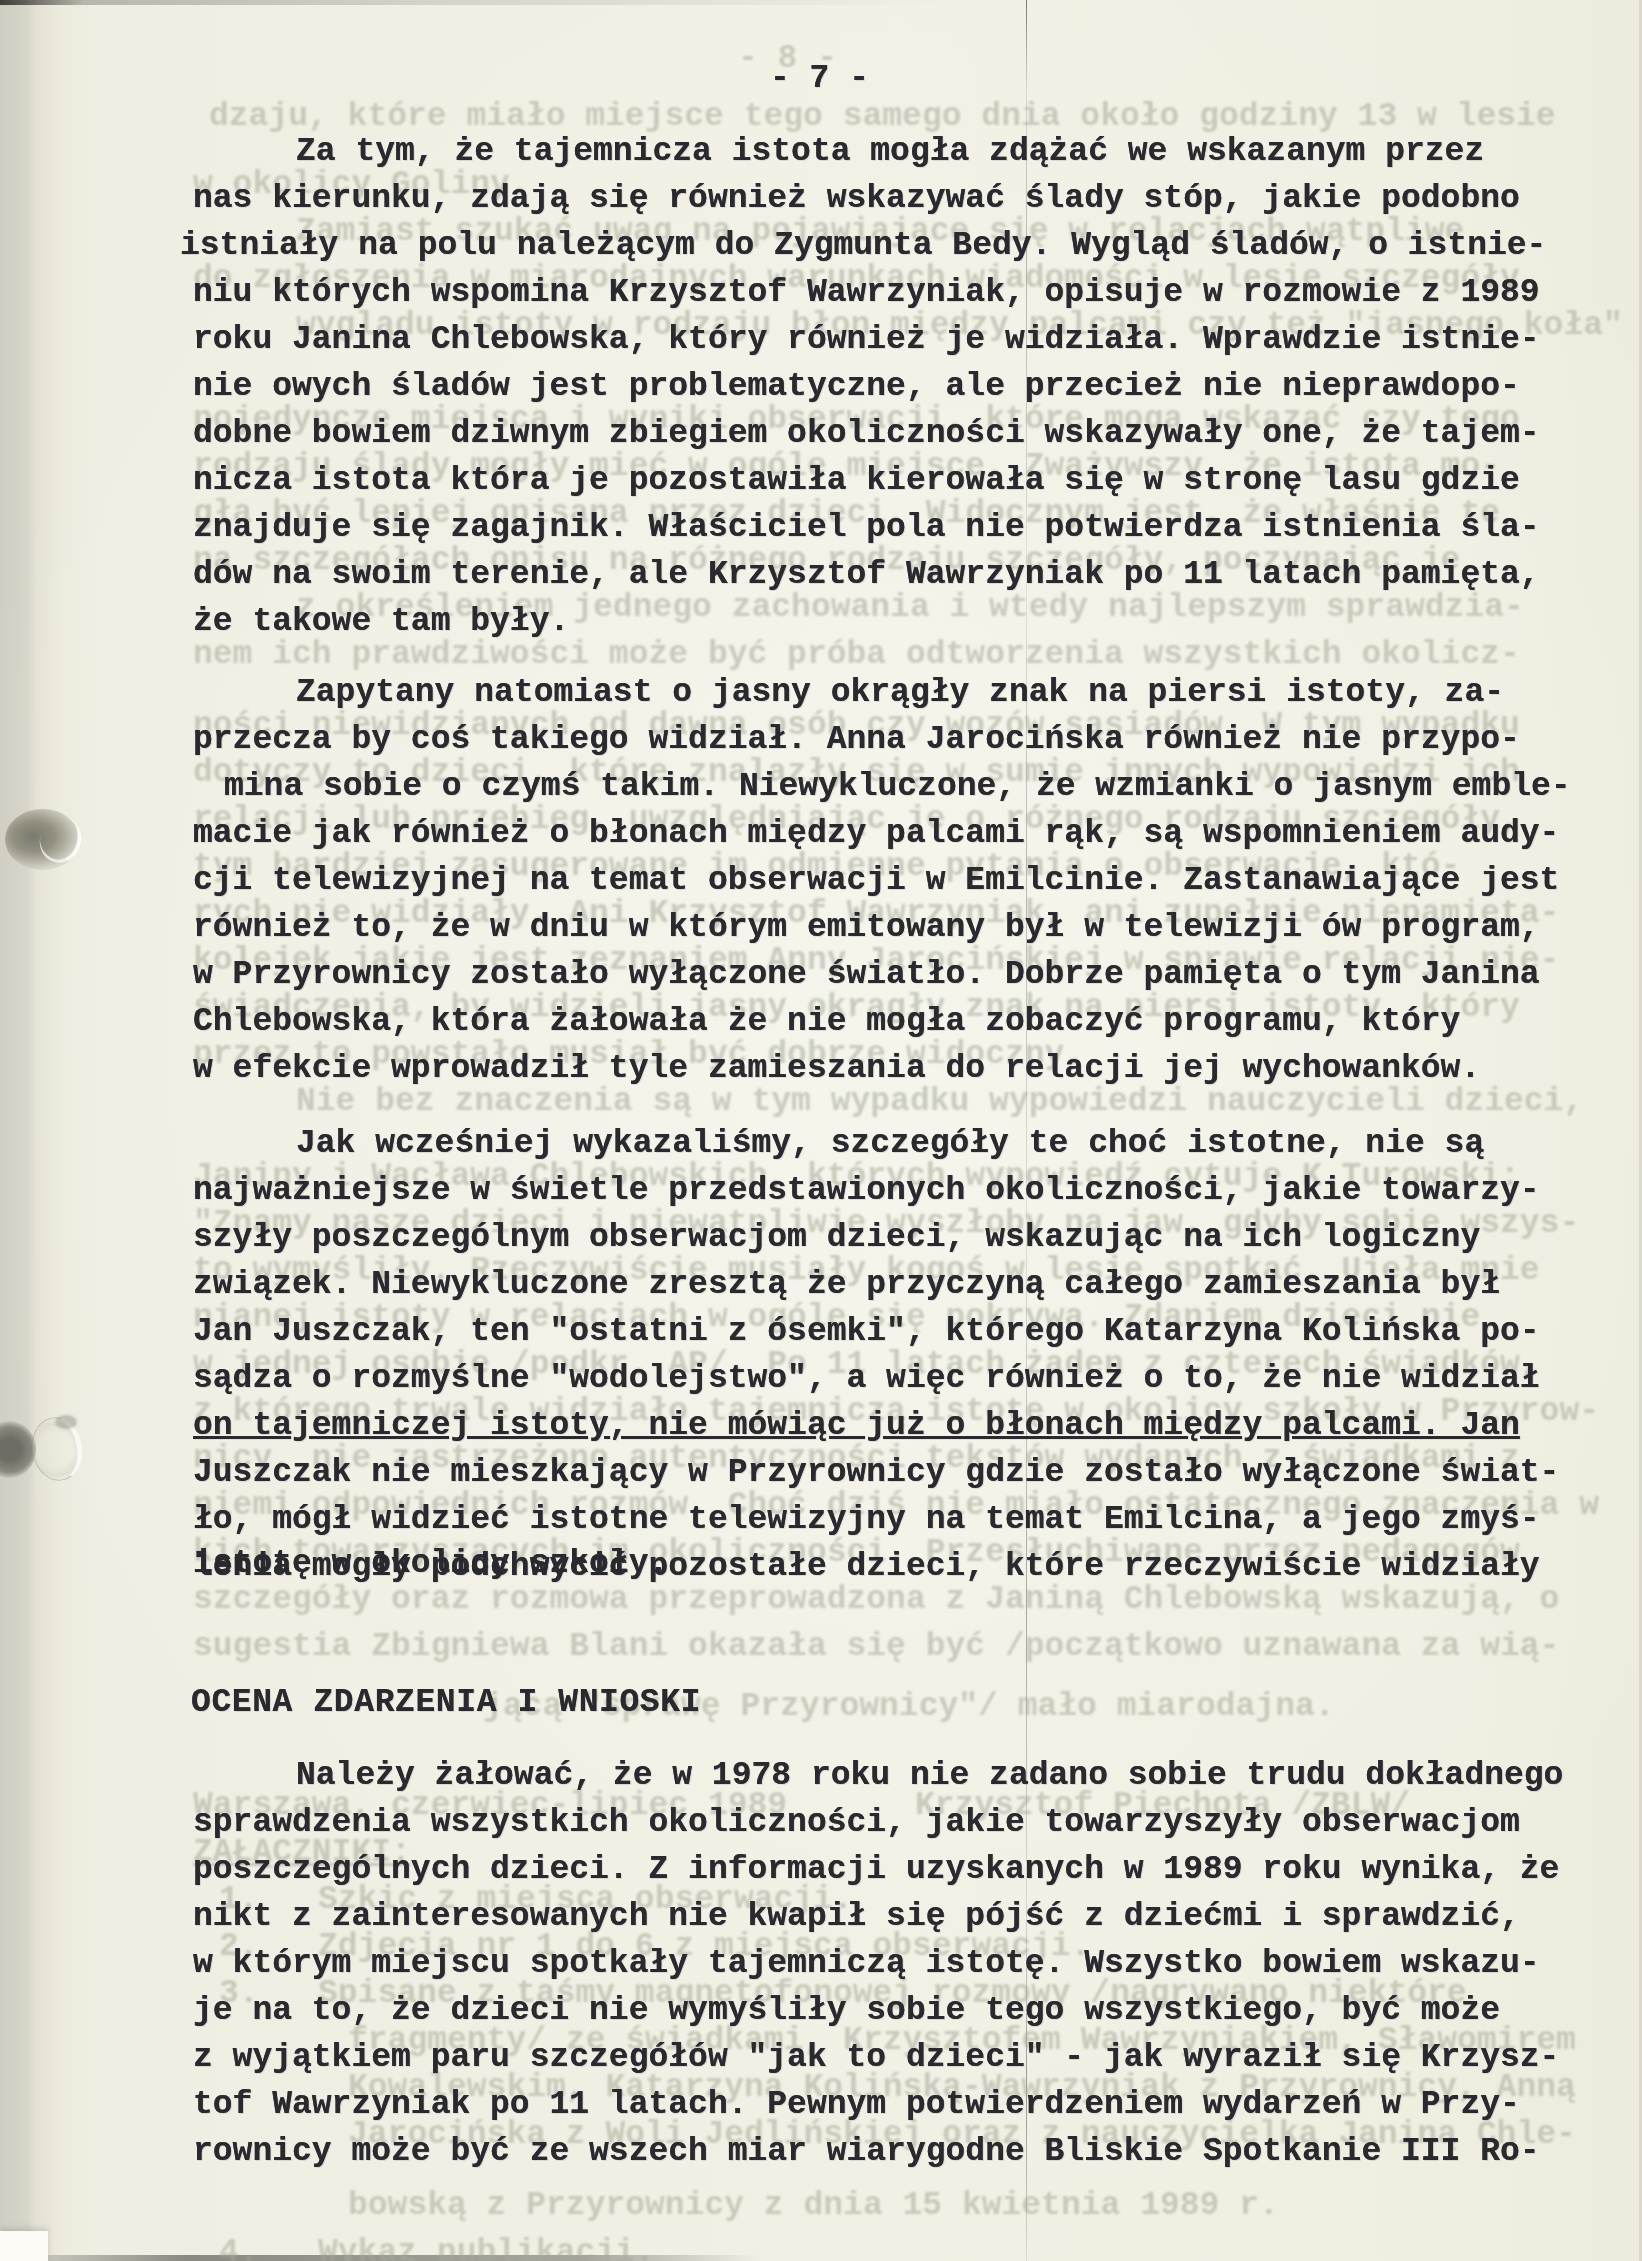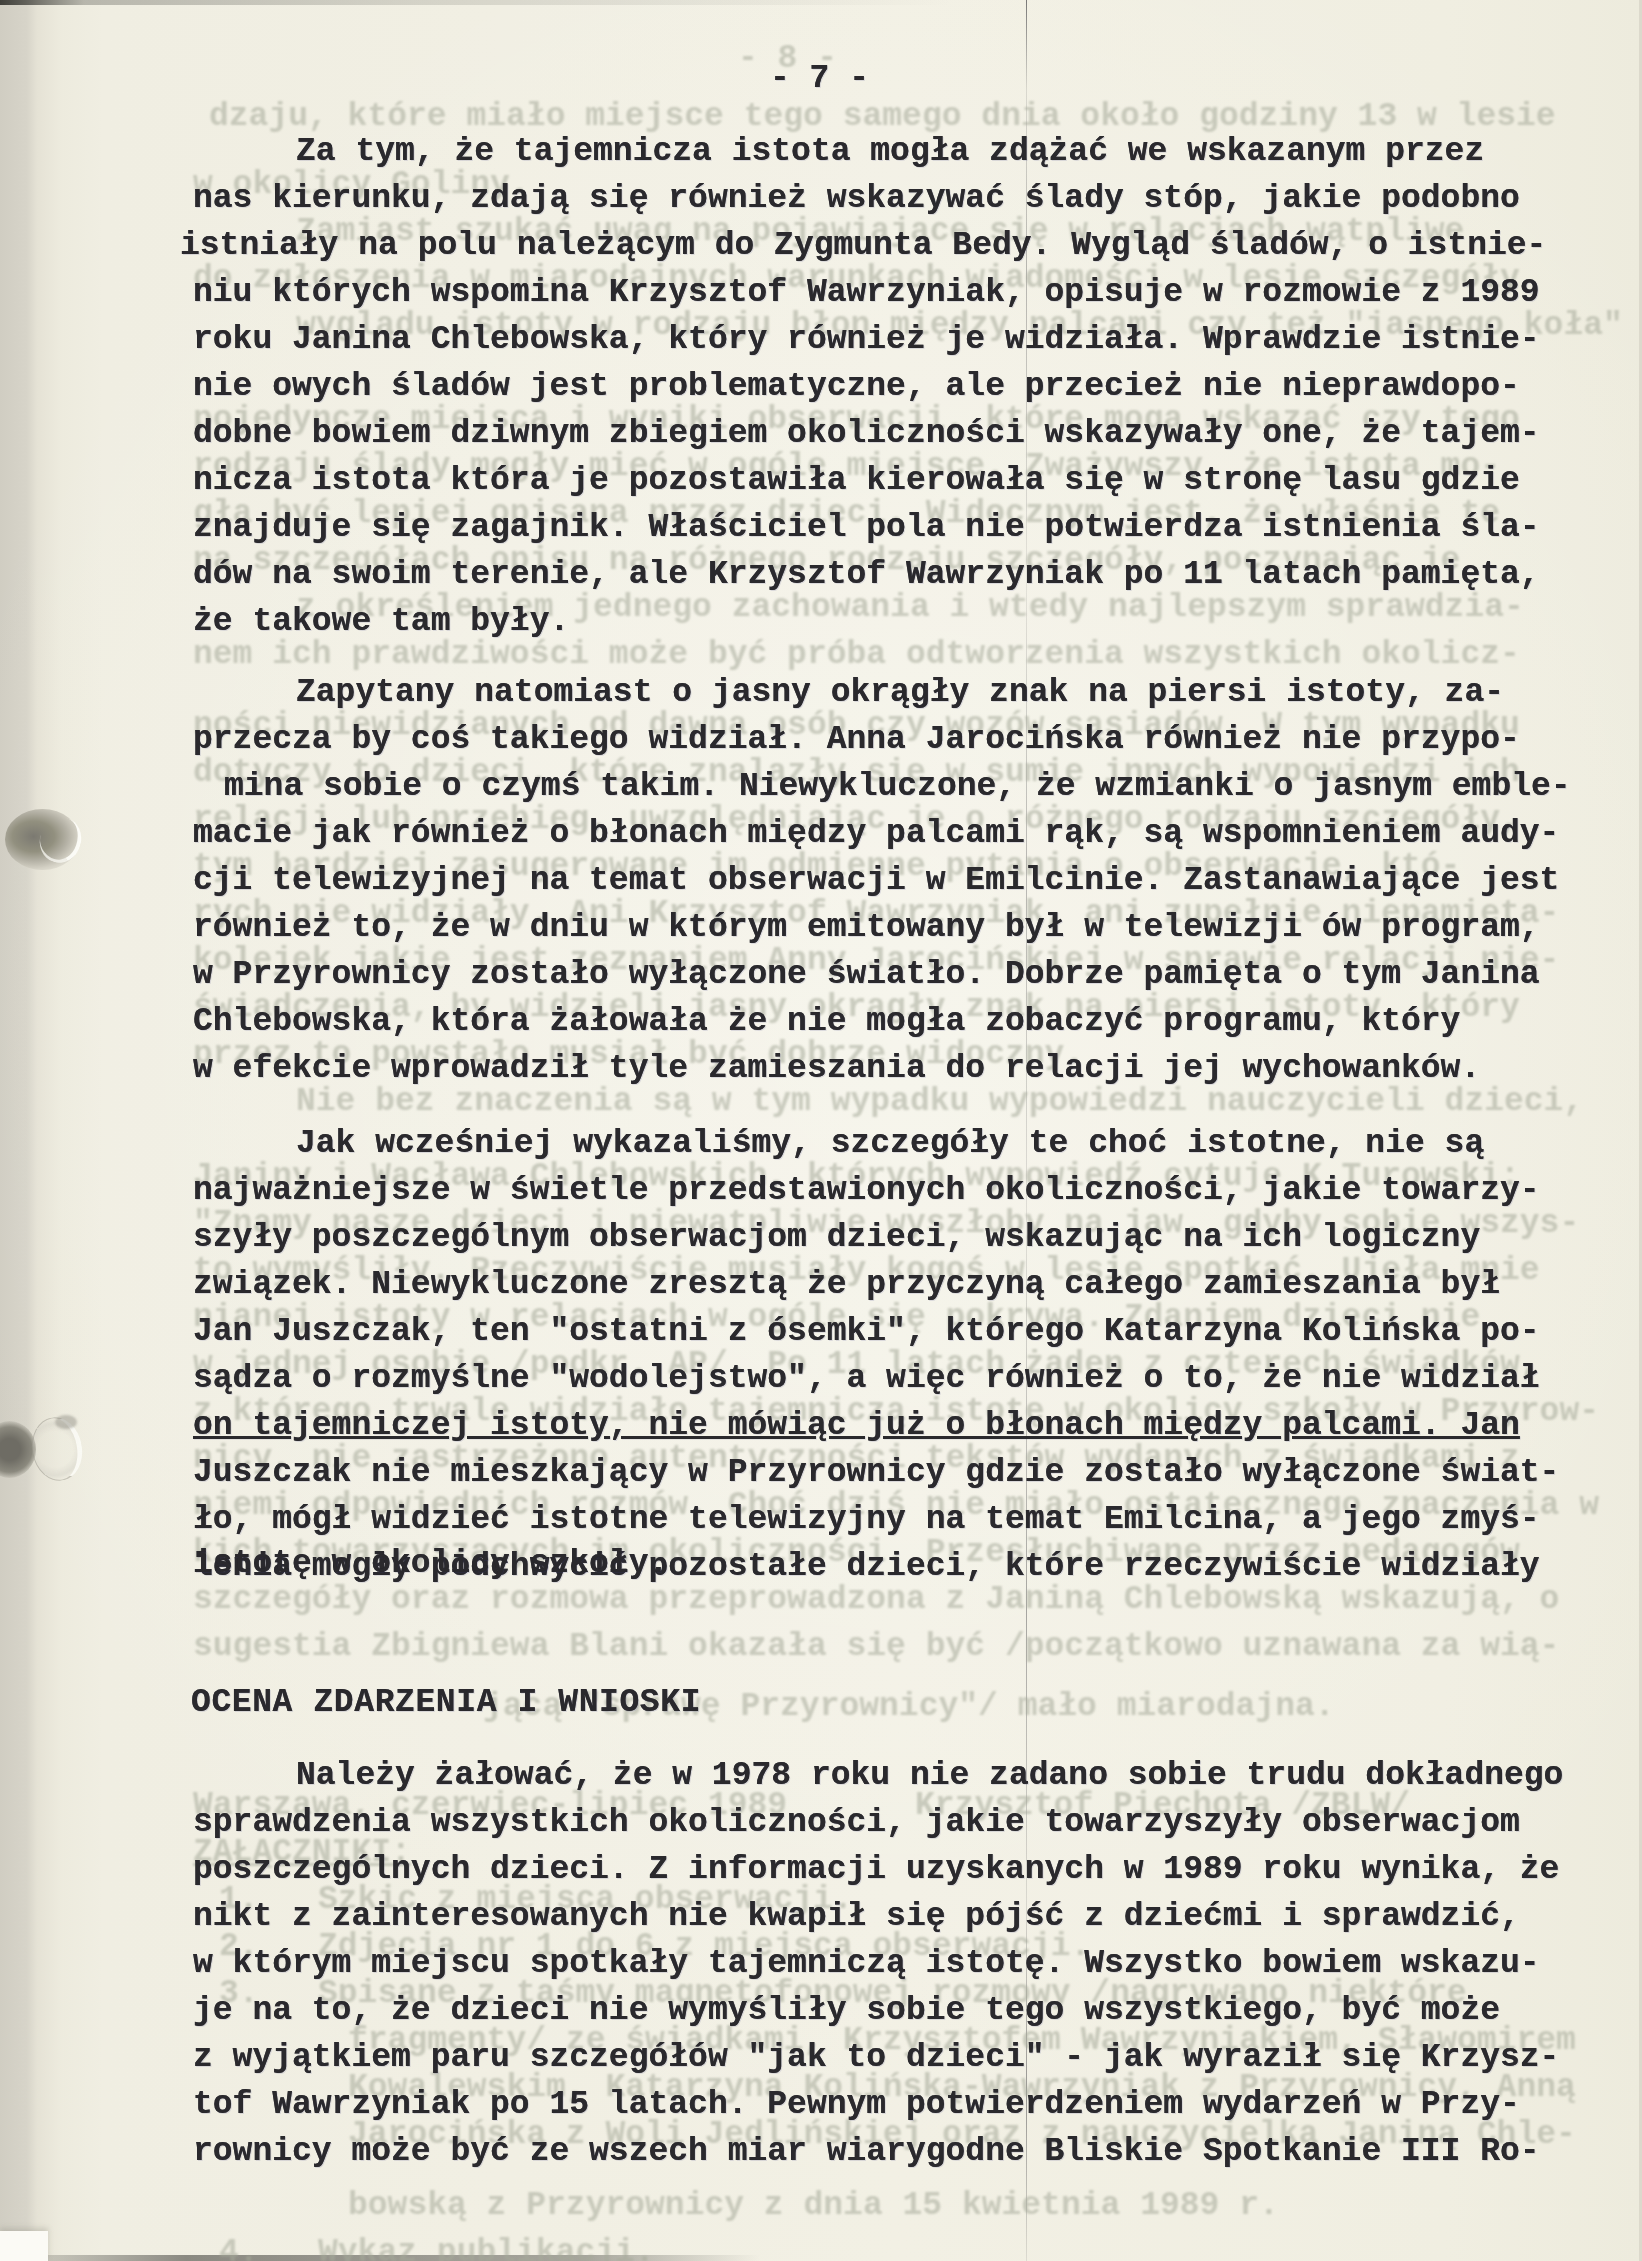--- a/index.html
+++ b/index.html
@@ -150,18 +150,18 @@
       <div class="tline" style="top: 1500px; left: 193px;">ło, mógł widzieć istotne telewizyjny na temat Emilcina, a jego zmyś-</div>
       <div class="tline" style="top: 1547px; left: 193px;">lenia mogły podchwycić pozostałe dzieci, które rzeczywiście widziały</div>
       <div class="tline" style="top: 1544px; left: 193px;">istotę w okolicy szkoły.</div>
       <div class="tline" style="top: 1756px; left: 296px;">Należy żałować, że w 1978 roku nie zadano sobie trudu dokładnego</div>
       <div class="tline" style="top: 1803px; left: 193px;">sprawdzenia wszystkich okoliczności, jakie towarzyszyły obserwacjom</div>
       <div class="tline" style="top: 1850px; left: 193px;">poszczególnych dzieci. Z informacji uzyskanych w 1989 roku wynika, że</div>
       <div class="tline" style="top: 1897px; left: 193px;">nikt z zainteresowanych nie kwapił się pójść z dziećmi i sprawdzić,</div>
       <div class="tline" style="top: 1944px; left: 193px;">w którym miejscu spotkały tajemniczą istotę. Wszystko bowiem wskazu-</div>
       <div class="tline" style="top: 1991px; left: 193px;">je na to, że dzieci nie wymyśliły sobie tego wszystkiego, być może</div>
       <div class="tline" style="top: 2038px; left: 193px;">z wyjątkiem paru szczegółów "jak to dzieci" - jak wyraził się Krzysz-</div>
-      <div class="tline" style="top: 2085px; left: 193px;">tof Wawrzyniak po 15 latach. Pewnym potwierdzeniem wydarzeń w Przy-</div>
+      <div class="tline" style="top: 2085px; left: 193px;">tof Wawrzyniak po 11 latach. Pewnym potwierdzeniem wydarzeń w Przy-</div>
       <div class="tline" style="top: 2132px; left: 193px;">rownicy może być ze wszech miar wiarygodne Bliskie Spotkanie III Ro-</div>
     </div>
 
 </div>
 
 
 </body></html>

